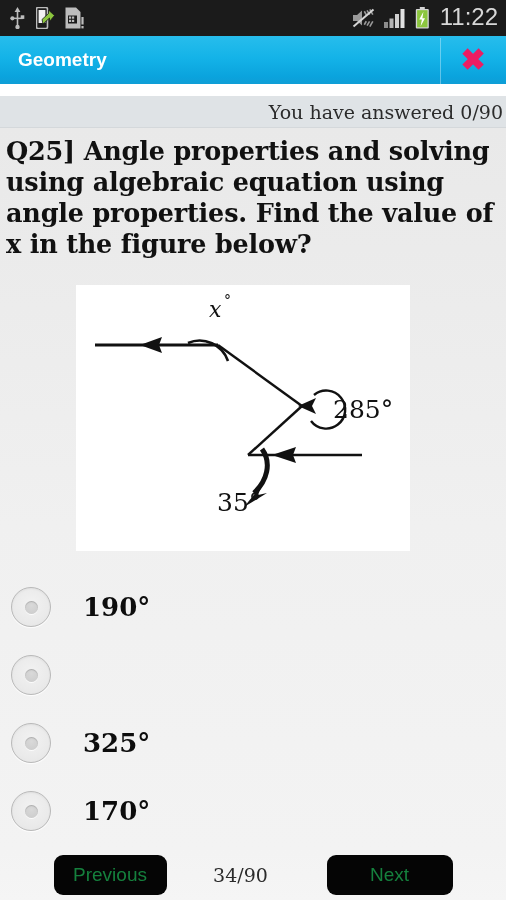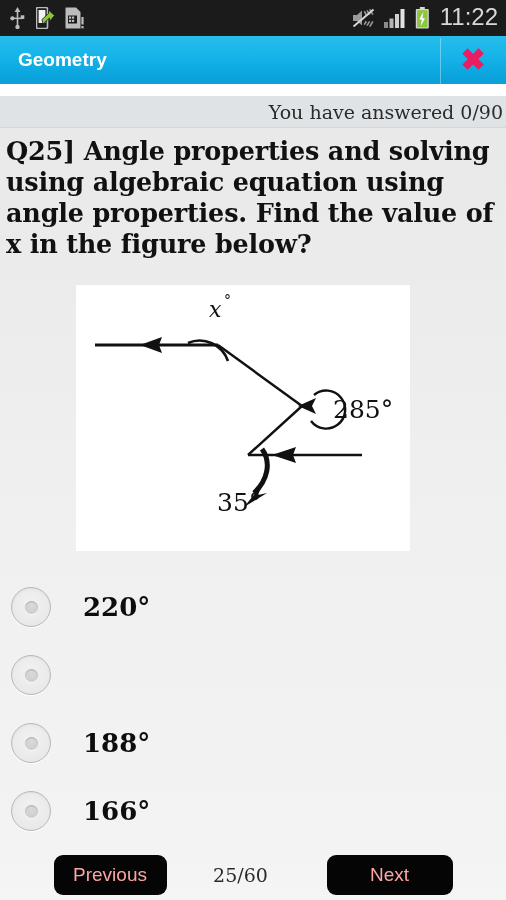--- a/index.html
+++ b/index.html
@@ -175,21 +175,21 @@
     bottom: 0; left: 0;
     width: 506px; height: 50px;
     background: linear-gradient(180deg, #f3f3f3 0%, #f5f5f5 100%);
     display: flex;
     align-items: center;
     justify-content: center;
     gap: 0;
   }
   .nav-btn {
     background: #050505;
-    color: #fca5a5;
+    color: #15803d;
     border: none;
     border-radius: 9px;
     font-size: 19px;
     font-family: "Liberation Sans", sans-serif;
     cursor: pointer;
     height: 40px;
     display: flex;
     align-items: center;
     justify-content: center;
   }
@@ -324,41 +324,41 @@
           <text x="141" y="226" font-family="DejaVu Serif, serif" font-size="25" fill="#111">35°</text>
         </svg>
       </div>
     </div>
 
     <div class="options">
       <div class="option-row">
         <span class="radio">
           <span class="radio-inner"></span>
         </span>
-        <span class="option-label">220°</span>
+        <span class="option-label">190°</span>
       </div>
       <div class="option-row">
         <span class="radio">
           <span class="radio-inner"></span>
         </span>
       </div>
       <div class="option-row">
         <span class="radio">
           <span class="radio-inner"></span>
         </span>
-        <span class="option-label">188°</span>
+        <span class="option-label">325°</span>
       </div>
       <div class="option-row">
         <span class="radio">
           <span class="radio-inner"></span>
         </span>
-        <span class="option-label">166°</span>
+        <span class="option-label">170°</span>
       </div>
     </div>
   </div>
 
   <div class="bottombar">
     <button class="nav-btn nav-prev">Previous</button>
-    <span class="page-counter">25/60</span>
+    <span class="page-counter">34/90</span>
     <button class="nav-btn nav-next">Next</button>
   </div>
 
 </div>
 
 </body></html>

